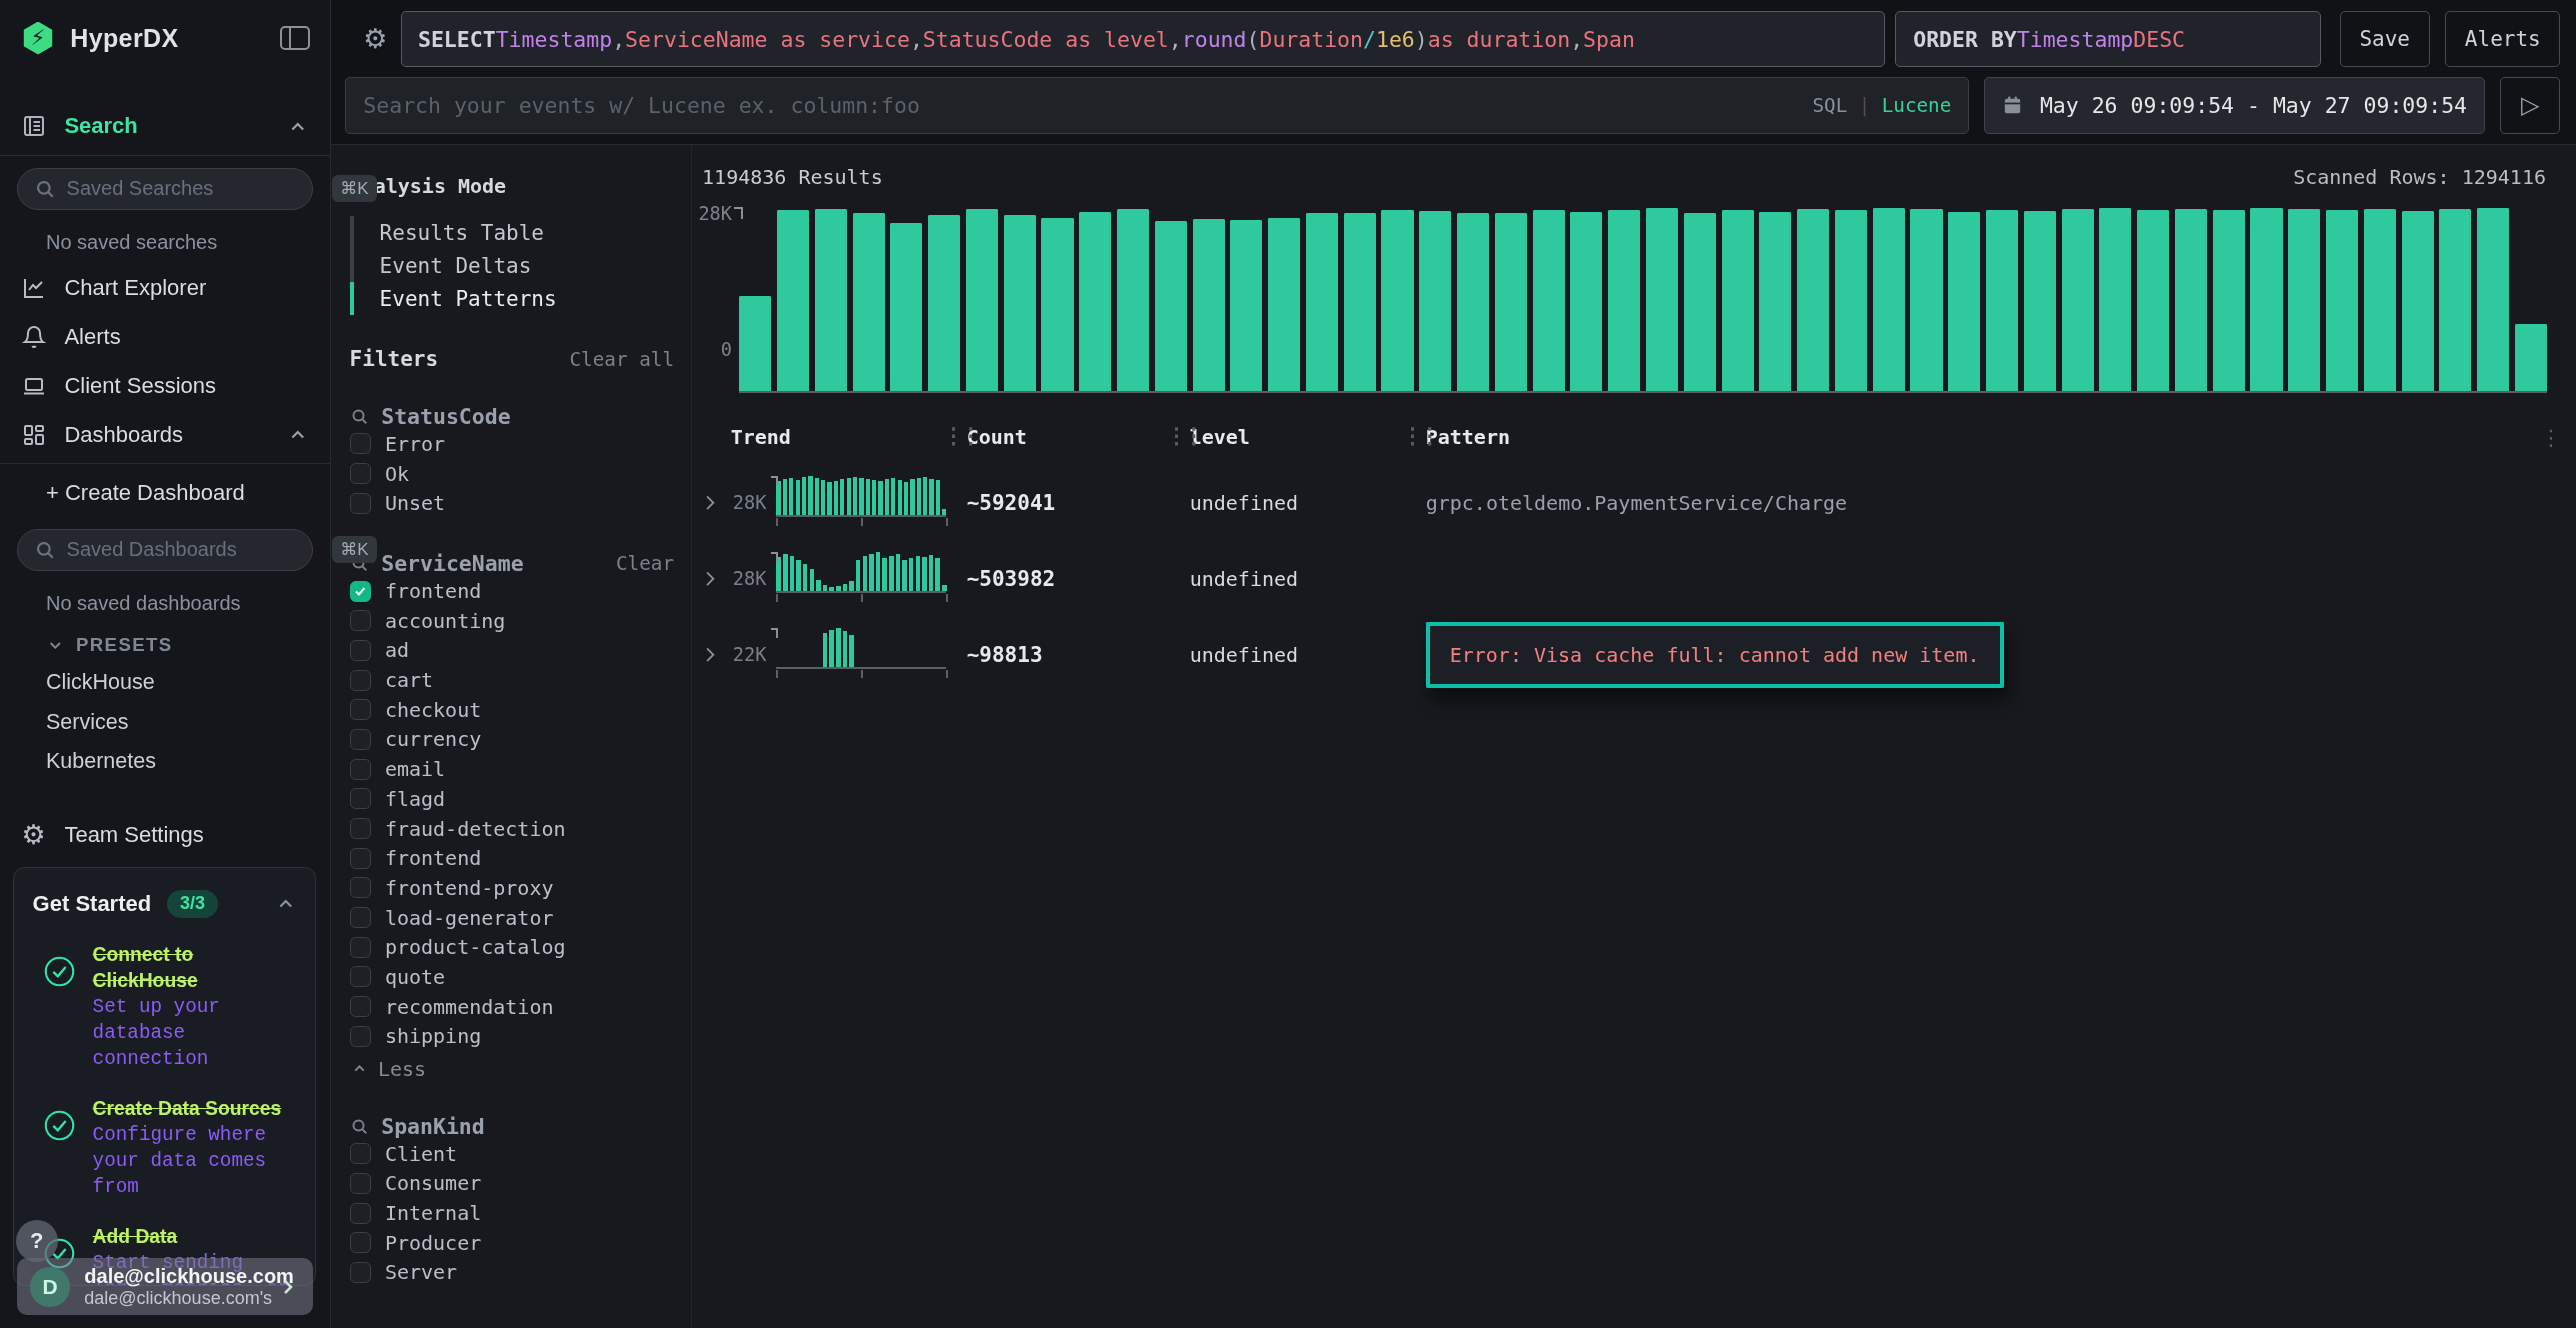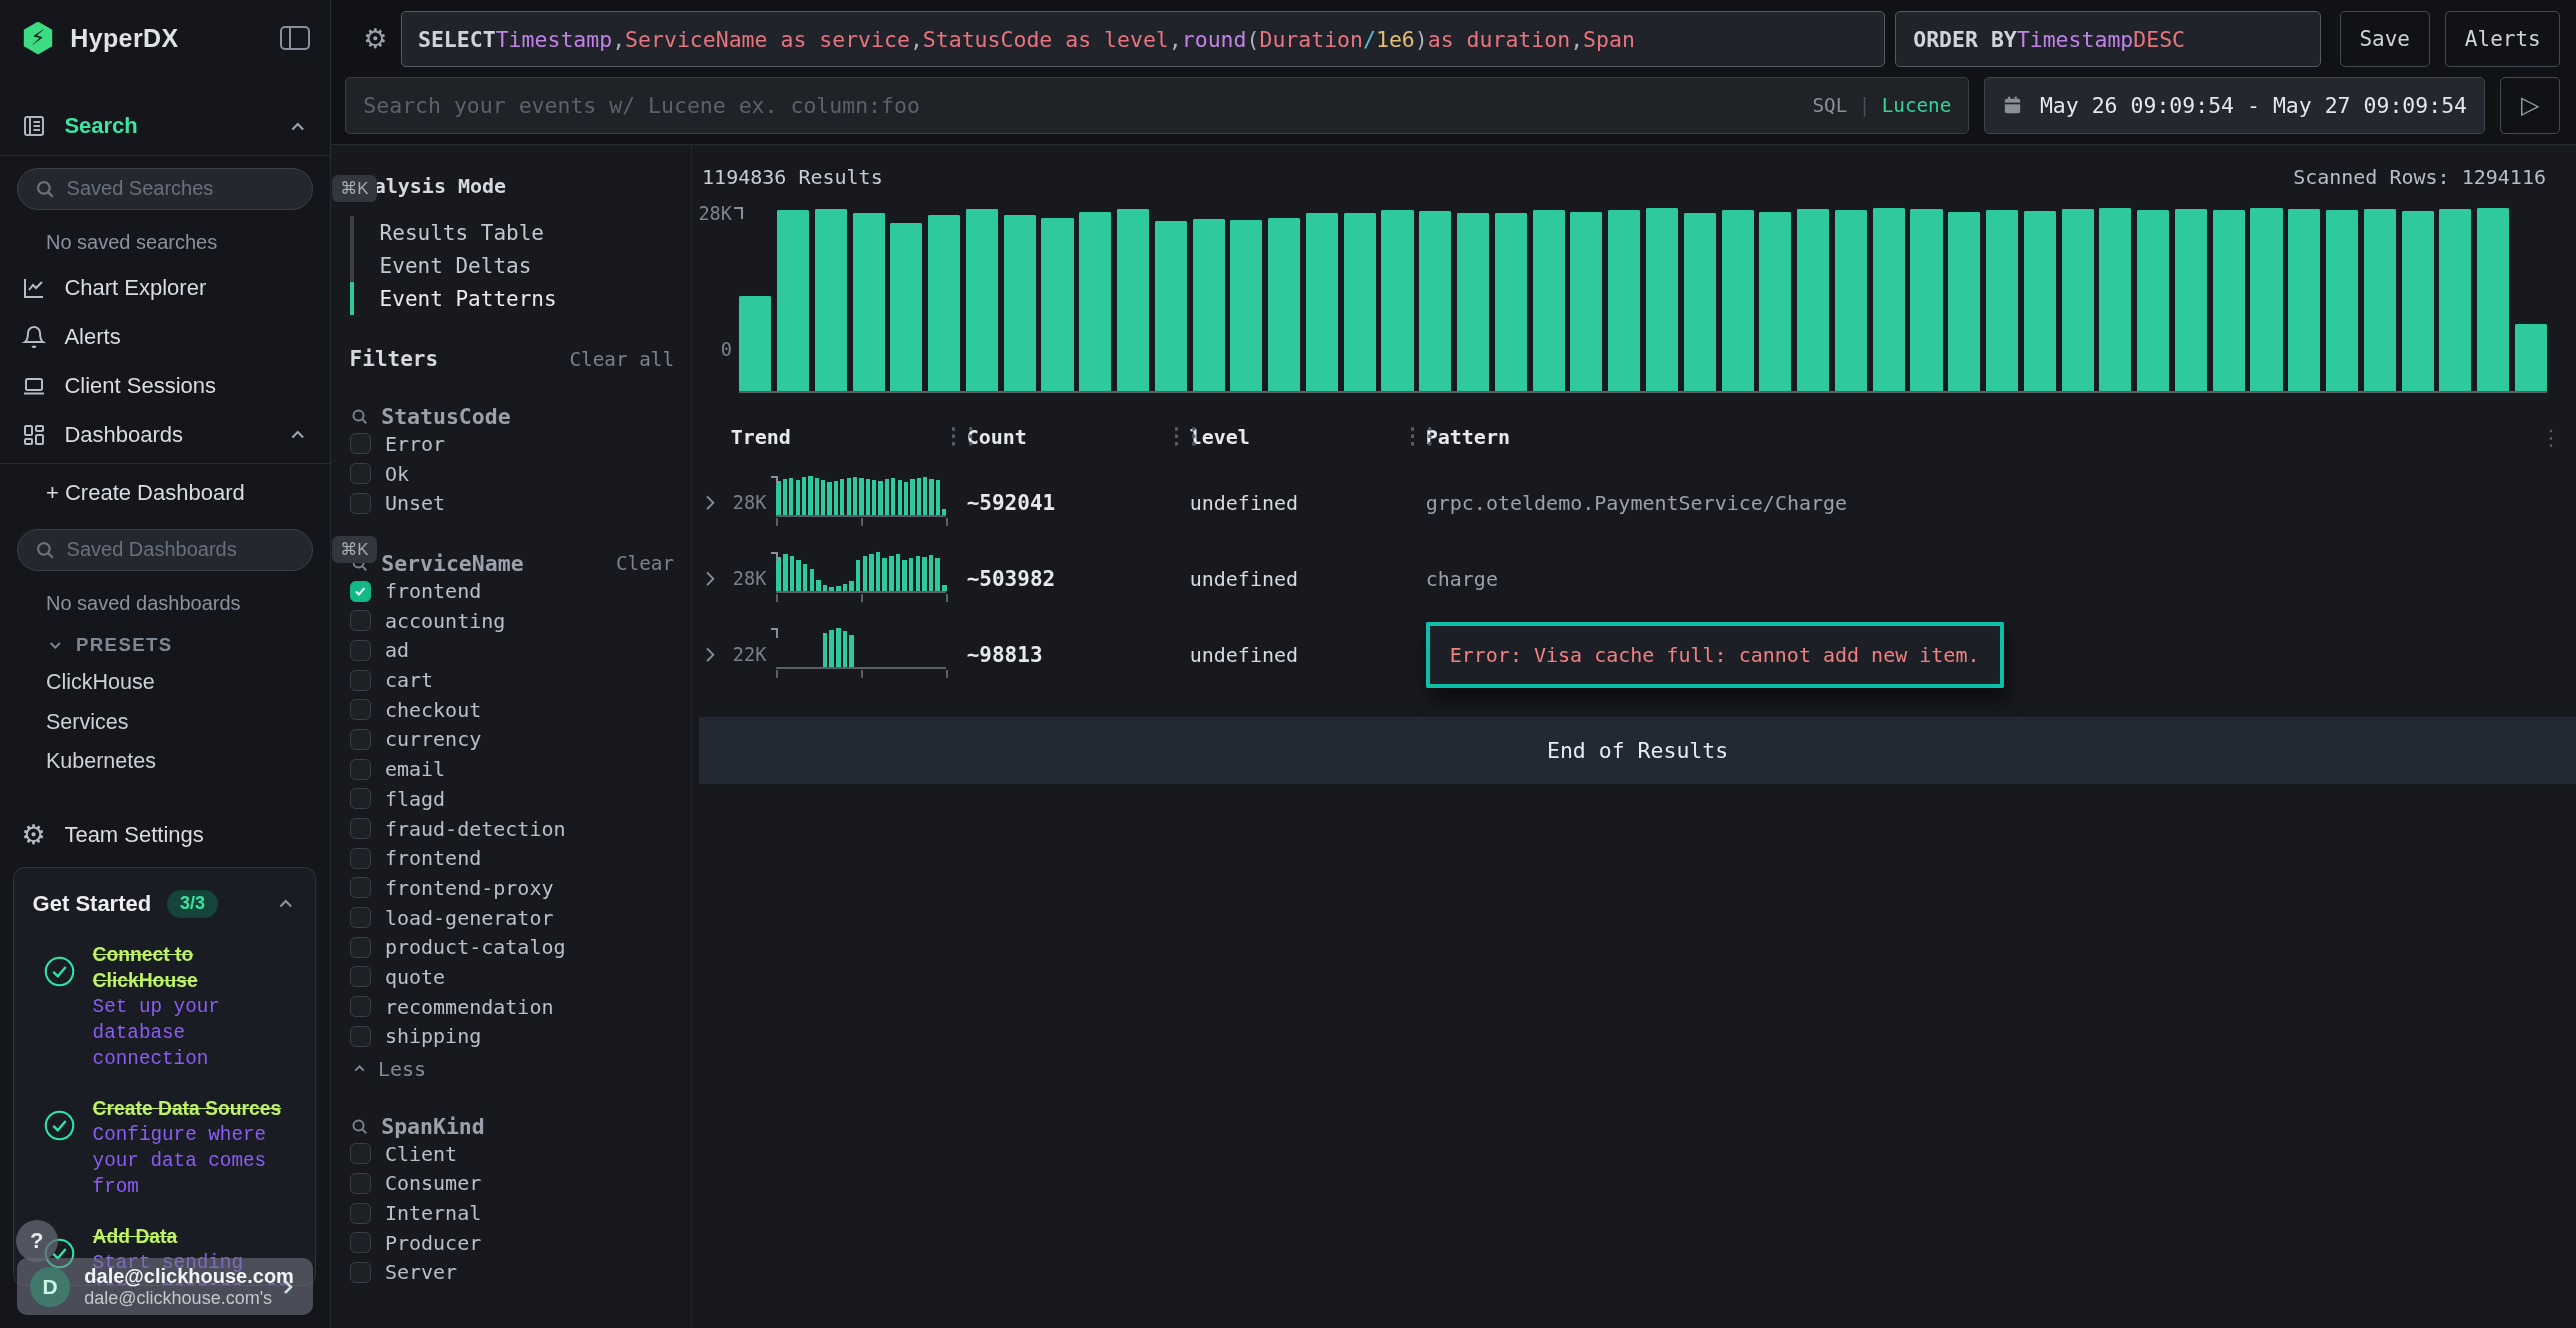--- a/index.html
+++ b/index.html
@@ -749,21 +749,20 @@
                       <i class="sbar" style="height: 83.9286%;"></i>
                       <i class="sbar" style="height: 14.2857%;"></i>
                     </span>
                     <i class="spark-tick" style="left: 5.7px;"></i>
                     <i class="spark-tick" style="left: 90px;"></i>
                     <i class="spark-tick" style="left: 175px;"></i>
                   </span>
                 </span>
                 <span class="count-cell">~503982</span>
                 <span class="level-cell">undefined</span>
-                <span class="pattern-cell">charge</span>
                 <span></span>
               </div>
               <div class="trow drow">
                 <span class="row-chev">
                   <svg width="21.5" height="21.5" viewBox="0 0 24 24" fill="none" stroke="#8a9099" stroke-width="2">
                     <polyline points="9,5 16,12 9,19"></polyline>
                   </svg>
                 </span>
                 <span class="trend-cell">
                   <span class="trend-ylab">22K</span>
@@ -802,18 +801,17 @@
                   </span>
                 </span>
                 <span class="count-cell">~98813</span>
                 <span class="level-cell">undefined</span>
                 <span class="pattern-cell"><span class="pattern-box">Error: Visa cache full: cannot add new item.</span></span>
                 <span></span>
               </div>
             </div>
         </div>
 
-        <div class="end-bar">End of Results</div>
       </div>
     </div>
   </div>
 </div>
 
 
 </body></html>

